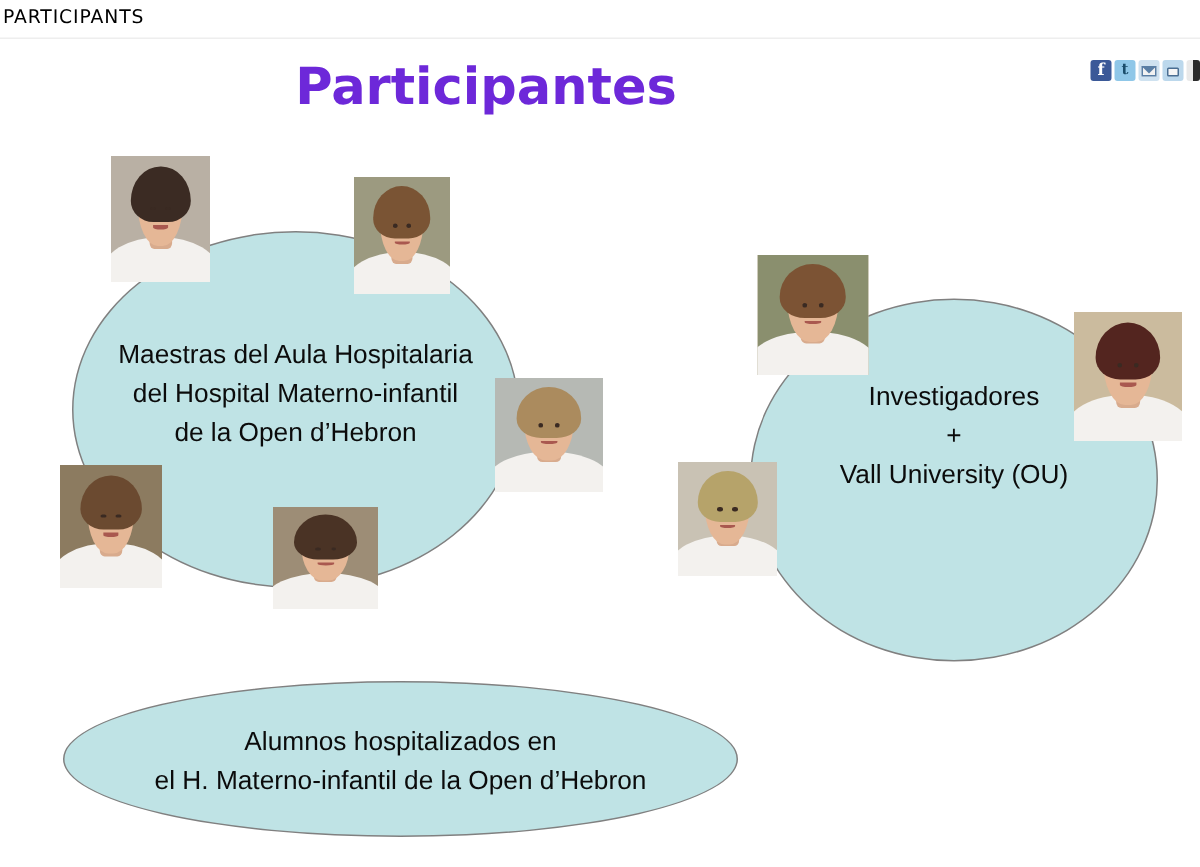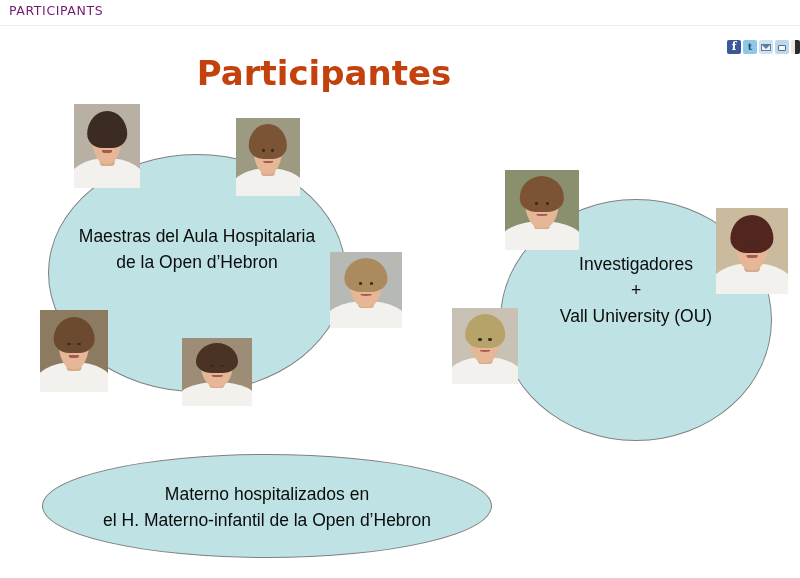--- a/index.html
+++ b/index.html
@@ -19,26 +19,26 @@
   #header-bar {
     position: absolute;
     left: 0; top: 0;
     width: 800px;
     height: 26px;
     border-bottom: 1px solid #eeeeee;
     box-sizing: border-box;
   }
   #breadcrumb-label {
     position: absolute;
-    left: 9px;
+    left: 2px;
     top: 3px;
     font-family: "DejaVu Sans", sans-serif;
     font-size: 12.5px;
     letter-spacing: 0.6px;
-    color: #701a75;
+    color: #000000;
     white-space: nowrap;
   }
 
   
   #social-bar {
     position: absolute;
     right: 0px;
     top: 40px;
     display: flex;
     gap: 2px;
@@ -99,23 +99,22 @@
   
   #slide-title {
     position: absolute;
     left: 0;
     top: 38px;
     width: 648px;
     text-align: center;
     font-family: "DejaVu Sans", sans-serif;
     font-size: 34px;
     font-weight: bold;
-    color: #c2410c;
+    color: #6d28d9;
     letter-spacing: 0px;
-    margin-top: 15px;
   }
 
   
   #diagram {
     position: absolute;
     left: 0; top: 0;
     width: 800px;
     height: 574px;
   }
 
@@ -355,32 +354,33 @@
     <div class="head"></div>
       <div class="hair"></div>
     <div class="eye l"></div>
       <div class="eye r"></div>
       <div class="mouth"></div>
   </div>
 
   <div class="ellipse" id="ellipse-teachers">
     <div class="ellipse-text">
       <div>Maestras del Aula Hospitalaria</div>
+      <div>del Hospital Materno-infantil</div>
       <div>de la Open d’Hebron</div>
     </div>
   </div>
 
   <div class="ellipse" id="ellipse-researchers">
     <div class="ellipse-text">
       <div>Investigadores</div>
       <div>+</div>
       <div>Vall University (OU)</div>
     </div>
   </div>
 
   <div class="ellipse" id="ellipse-students">
     <div class="ellipse-text">
-      <div>Materno hospitalizados en</div>
+      <div>Alumnos hospitalizados en</div>
       <div>el H. Materno-infantil de la Open d’Hebron</div>
     </div>
   </div>
 
 </div>
 
 </body></html>

